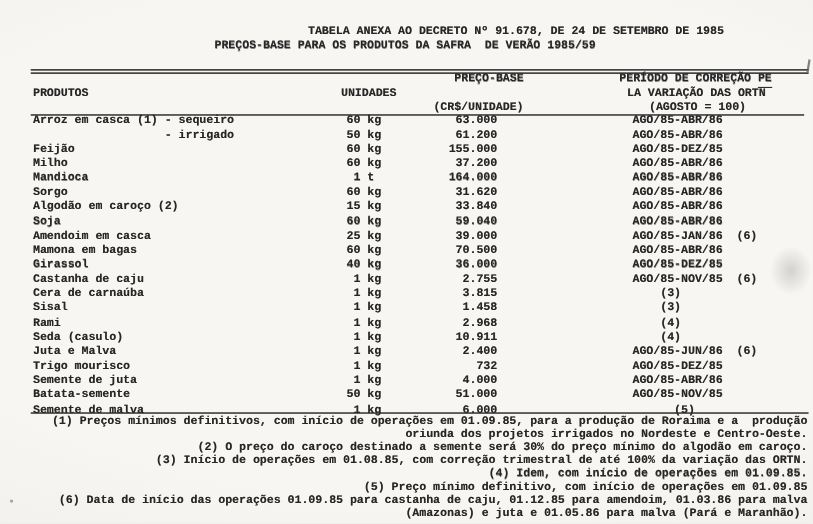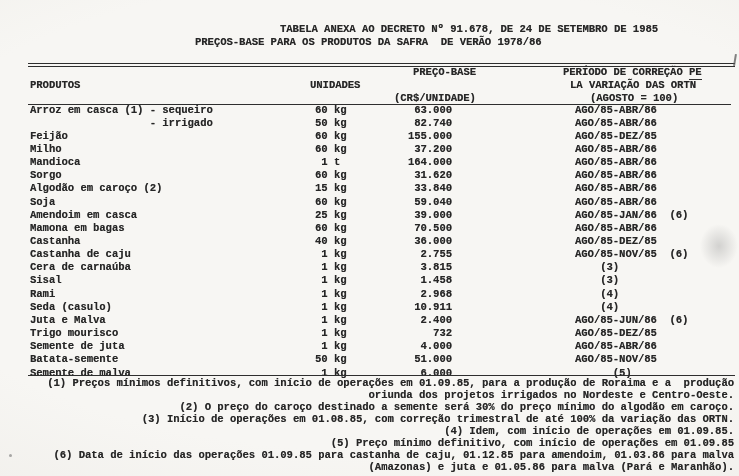--- a/index.html
+++ b/index.html
@@ -50,21 +50,21 @@
   }
   .tick{position:absolute;left:734px;top:54px;width:2px;height:12px;background:#5a5a5a;opacity:.75;transform:rotate(9deg);}
   .speck{position:absolute;left:9px;top:454px;width:3px;height:3px;border-radius:50%;background:rgba(90,90,90,.5);}
 </style>
 </head>
 <body>
 
 <div class="page">
 
   <div class="abs t1">TABELA ANEXA AO DECRETO Nº 91.678, DE 24 DE SETEMBRO DE 1985</div>
-  <div class="abs t2">PREÇOS-BASE PARA OS PRODUTOS DA SAFRA  DE VERÃO 1978/86</div>
+  <div class="abs t2">PREÇOS-BASE PARA OS PRODUTOS DA SAFRA  DE VERÃO 1985/59</div>
 
   <div class="rule r-top-a"></div>
   <div class="rule r-top-b"></div>
 
   <div class="abs h-prod">PRODUTOS</div>
   <div class="abs h-unit">UNIDADES</div>
   <div class="abs h-price1">PREÇO-BASE</div>
   <div class="abs h-price2">(CR$/UNIDADE)</div>
   <div class="abs h-per1"><span>PERÍODO DE CORREÇÃO </span><span class="u">PE</span></div>
   <div class="abs h-per2">LA VARIAÇÃO DAS ORTN</div>
@@ -75,21 +75,21 @@
   <div>
       <div class="row" style="top: 104.5px;">
         <span class="c-prod">Arroz em casca (1) - sequeiro</span>
         <span class="c-unit">60 kg</span>
         <span class="c-price">63.000</span>
         <span class="c-period">AGO/85-ABR/86</span>
       </div>
       <div class="row" style="top: 117.65px; padding-left: 31px;">
         <span class="c-prod">                   - irrigado</span>
         <span class="c-unit">50 kg</span>
-        <span class="c-price">82.740</span>
+        <span class="c-price">61.200</span>
         <span class="c-period">AGO/85-ABR/86</span>
       </div>
       <div class="row" style="top: 130.8px;">
         <span class="c-prod">Feijão</span>
         <span class="c-unit">60 kg</span>
         <span class="c-price">155.000</span>
         <span class="c-period">AGO/85-DEZ/85</span>
       </div>
       <div class="row" style="top: 143.95px;">
         <span class="c-prod">Milho</span>
@@ -127,21 +127,21 @@
         <span class="c-price">39.000</span>
         <span class="c-period">AGO/85-JAN/86  (6)</span>
       </div>
       <div class="row" style="top: 222.85px;">
         <span class="c-prod">Mamona em bagas</span>
         <span class="c-unit">60 kg</span>
         <span class="c-price">70.500</span>
         <span class="c-period">AGO/85-ABR/86</span>
       </div>
       <div class="row" style="top: 236px;">
-        <span class="c-prod">Castanha</span>
+        <span class="c-prod">Girassol</span>
         <span class="c-unit">40 kg</span>
         <span class="c-price">36.000</span>
         <span class="c-period">AGO/85-DEZ/85</span>
       </div>
       <div class="row" style="top: 249.15px;">
         <span class="c-prod">Castanha de caju</span>
         <span class="c-unit"> 1 kg</span>
         <span class="c-price">2.755</span>
         <span class="c-period">AGO/85-NOV/85  (6)</span>
       </div>

